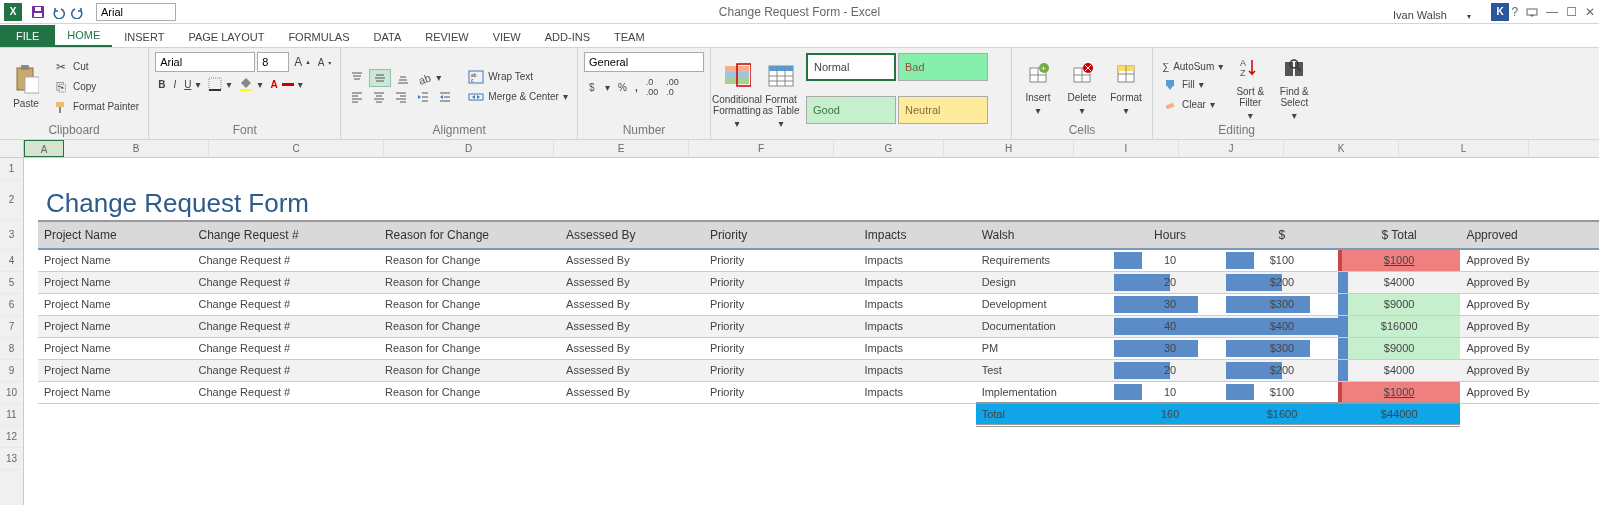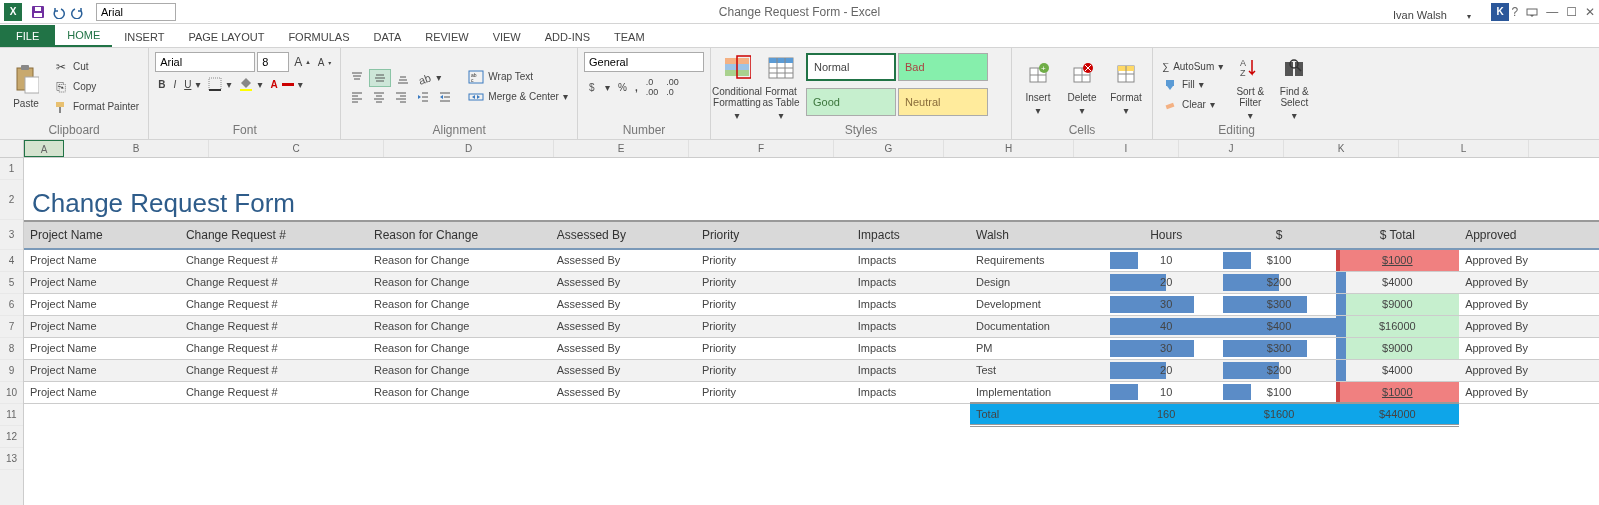--- a/index.html
+++ b/index.html
@@ -41,21 +41,21 @@
 .colhdr { height: 18px; background: #f0f0f0; border-bottom: 1px solid #ccc; display: flex; }
 .colhdr .rowh { width: 24px; border-right: 1px solid #ccc; }
 .colhdr .ch { text-align: center; font-size: 10px; color: #666; border-right: 1px solid #e0e0e0; line-height: 18px; }
 .colhdr .ch.sel-col { background: #d5e3cf; border: 1px solid #217346; }
 
 
 .sheet-area { display: flex; height: calc(505px - 24px - 24px - 92px - 18px); overflow: hidden; background: #fff; }
 .rowlabels { width: 24px; background: #f0f0f0; border-right: 1px solid #ccc; }
 .rowlabels div { height: 22px; text-align: center; font-size: 10px; color: #666; border-bottom: 1px solid #e8e8e8; line-height: 22px; }
 .rowlabels div.big { height: 40px; line-height: 40px; }
-.sheet { flex: 1; position: relative; }
+.sheet { flex: 1; position: relative; margin-left: 14px; }
 
 .doc-title { font-size: 26px; color: #2e5c8a; font-weight: 300; padding: 8px 0 2px 8px; height: 40px; }
 
 table.data { border-collapse: collapse; width: 100%; table-layout: fixed; }
 table.data th { background: #d9d9d9; border-top: 2px solid #999; border-bottom: 2px solid #7a99b8; text-align: left; padding: 4px 6px; font-weight: normal; font-size: 12px; color: #333; height: 28px; }
 table.data td { border-bottom: 1px solid #ccc; padding: 3px 6px; font-size: 11px; height: 22px; position: relative; }
 table.data tr.stripe td { background: #f2f2f2; }
 table.data tr.total td { background: #0ea5e9; border-top: 2px solid #999; border-bottom: 3px double #999; }
 
 .bar-cell { text-align: center; position: relative; }
@@ -332,21 +332,20 @@
               <line x1="2" y1="19" x2="26" y2="19" stroke="#888"></line>
             </svg>
           </div><span>Format as Table</span> ▾</div>
       <div class="style-grid">
         <div class="style-box" style="border:2px solid #217346;background:#fff;">Normal</div>
         <div class="style-box" style="background:#86efac;color:#a94442;">Bad</div>
         <div class="style-box" style="background:#c6efce;color:#3c763d;">Good</div>
         <div class="style-box" style="background:#ffeb9c;color:#8a6d3b;">Neutral</div>
       </div>
     </div>
-    <div class="group-label">Styles</div>
   </div>
 
   <div class="group">
     <div class="group-body">
       <div class="big-btn"><div class="big-icon">
             <svg width="24" height="24">
               <rect x="4" y="6" width="16" height="14" fill="#fff" stroke="#888"></rect>
               <line x1="12" y1="6" x2="12" y2="20" stroke="#888"></line>
               <line x1="4" y1="13" x2="20" y2="13" stroke="#888"></line>
               <circle cx="18" cy="6" r="5" fill="#70ad47"></circle>

